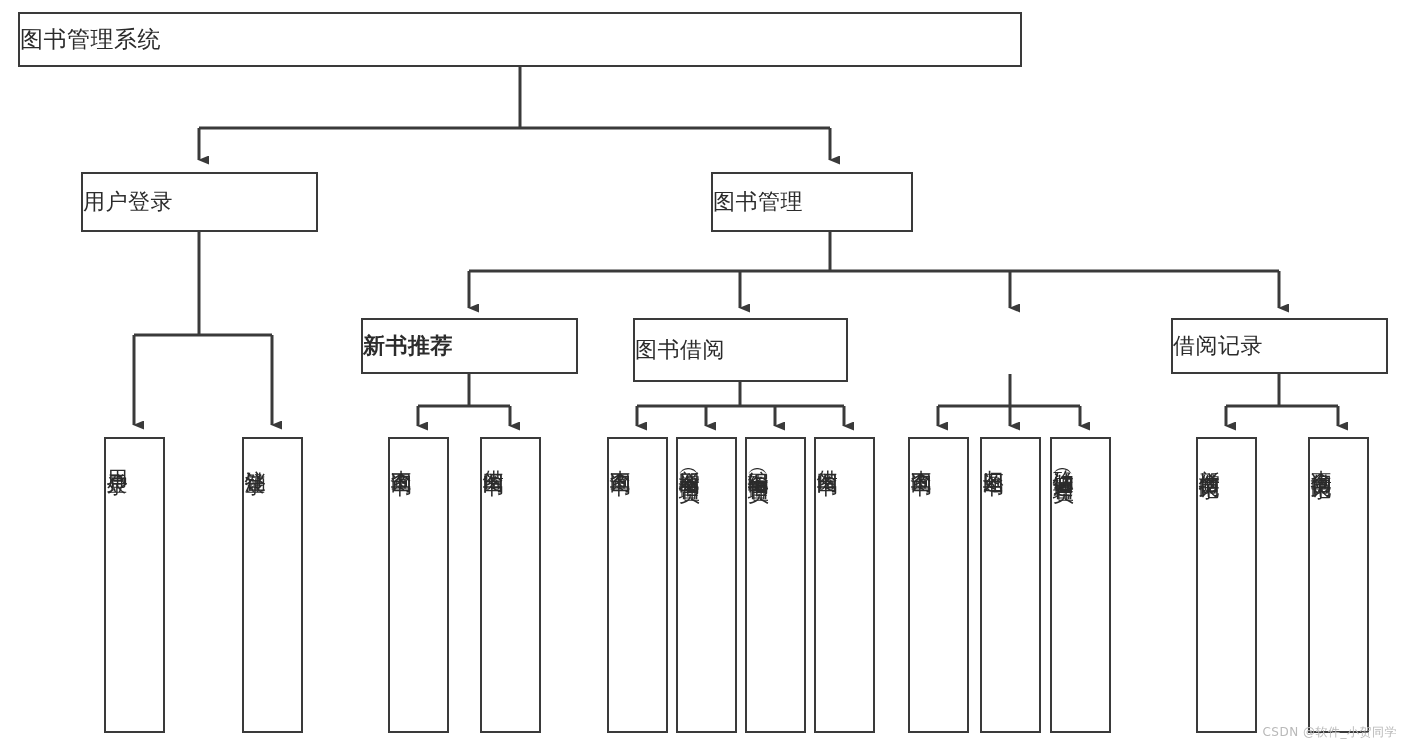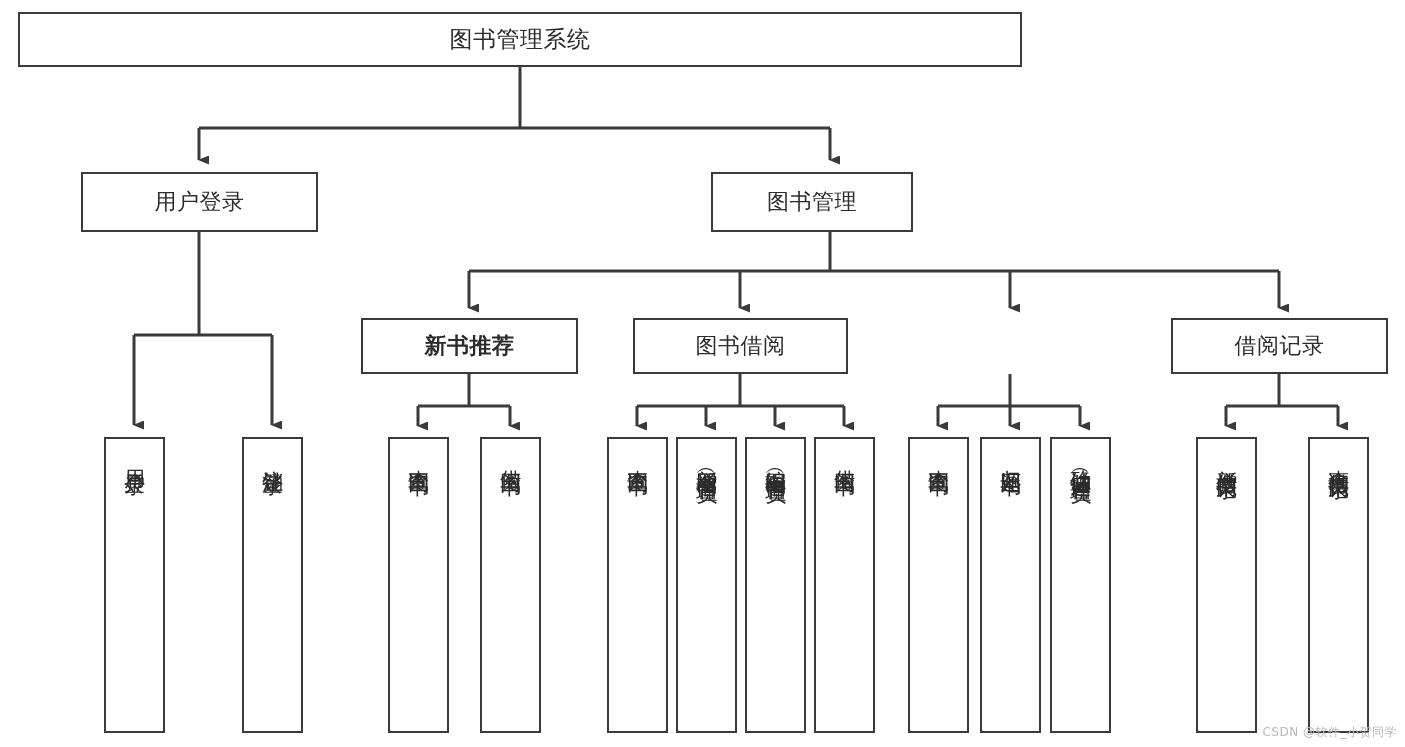--- a/index.html
+++ b/index.html
@@ -12,21 +12,21 @@
   #stage{position:relative;width:1405px;height:747px;}
   #wires{position:absolute;left:0;top:0;width:1405px;height:747px;}
 
   .node{
     position:absolute;
     box-sizing:border-box;
     background:#ffffff;
     border:2px solid #3a3a3a;
     display:flex;
     align-items:center;
-    justify-content:center;
+    justify-content:flex-start;
     color:#2b2b2b;
     z-index:2;
   }
   .node .lbl{
     display:block;
     text-align:center;
     line-height:1.18;
     letter-spacing:0.5px;
   }
   
@@ -116,21 +116,21 @@
   <div class="node h" style="left:81px;top:172px;width:237px;height:60px;">
     <span class="lbl">用户登录</span>
   </div>
   <div class="node h" style="left:711px;top:172px;width:202px;height:60px;">
     <span class="lbl">图书管理</span>
   </div>
 
   <div class="node h" style="left:361px;top:318px;width:217px;height:56px;font-weight:bold;">
     <span class="lbl">新书推荐</span>
   </div>
-  <div class="node h" style="left:633px;top:318px;width:215px;height:56px;">
+  <div class="node h" style="left:633px;top:318px;width:215px;height:64px;">
     <span class="lbl">图书借阅</span>
   </div>
   <div class="node h" style="left:1171px;top:318px;width:217px;height:56px;">
     <span class="lbl">借阅记录</span>
   </div>
 
   <div class="node v" style="left:104px;top:437px;width:61px;height:296px;">
     <span class="lbl">用户登录</span>
   </div>
   <div class="node v" style="left:242px;top:437px;width:61px;height:296px;">

